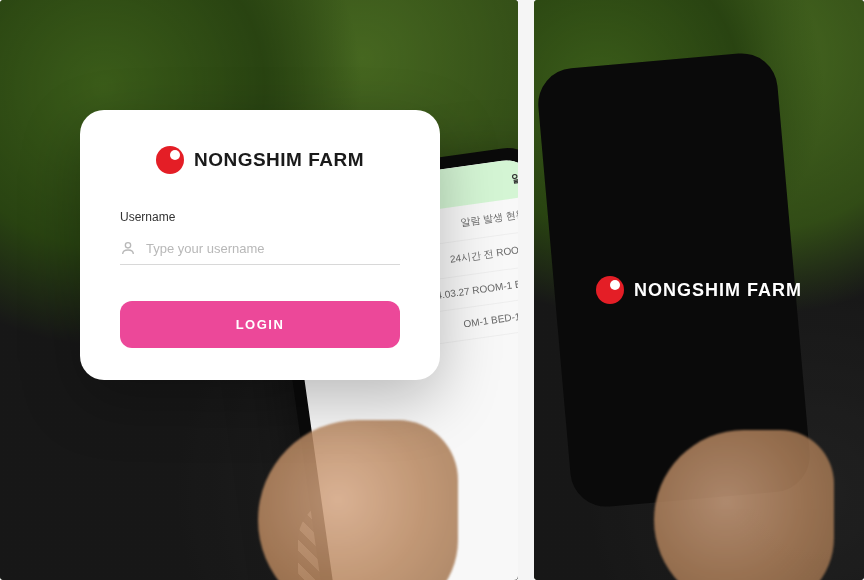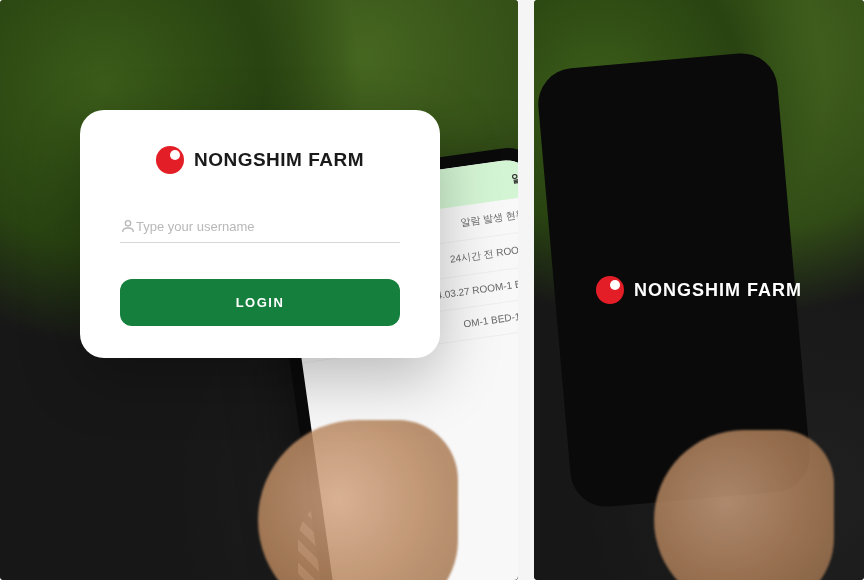--- a/index.html
+++ b/index.html
@@ -200,20 +200,21 @@
       display: block;
       font-size: 12px;
       color: #333;
       font-weight: 500;
       margin-bottom: 8px;
     }
     
     .input-row {
       display: flex;
       align-items: center;
+      gap: 10px;
       border-bottom: 1px solid #d8d8d8;
       padding: 8px 0;
     }
     
     .input-icon {
       width: 16px;
       height: 16px;
       flex-shrink: 0;
       color: #b8b8b8;
     }
@@ -228,21 +229,21 @@
     }
     
     .text-input::placeholder {
       color: #b8b8b8;
     }
     
     .login-button {
       width: 100%;
       margin-top: 18px;
       padding: 16px;
-      background: #15803d;
+      background: #ec4899;
       border: none;
       border-radius: 12px;
       color: #fff;
       font-size: 13px;
       font-weight: 700;
       letter-spacing: 1.5px;
       cursor: pointer;
     }
   </style>
 </head>
@@ -262,20 +263,21 @@
   </div>
   <div class="hand"></div>
 
   <div class="login-card">
     <div class="brand-row">
       <div class="logo-circle"></div>
       <span class="brand-text">NONGSHIM FARM</span>
     </div>
     
     <div class="form-group">
+      <label class="form-label">Username</label>
       <div class="input-row">
         <span class="input-icon">
           <svg viewBox="0 0 24 24" fill="none" stroke="currentColor" stroke-width="2">
             <circle cx="12" cy="8" r="4"></circle>
             <path d="M4 21c0-4 4-6 8-6s8 2 8 6"></path>
           </svg>
         </span>
         <input type="text" class="text-input" placeholder="Type your username" style="">
       </div>
     </div>

